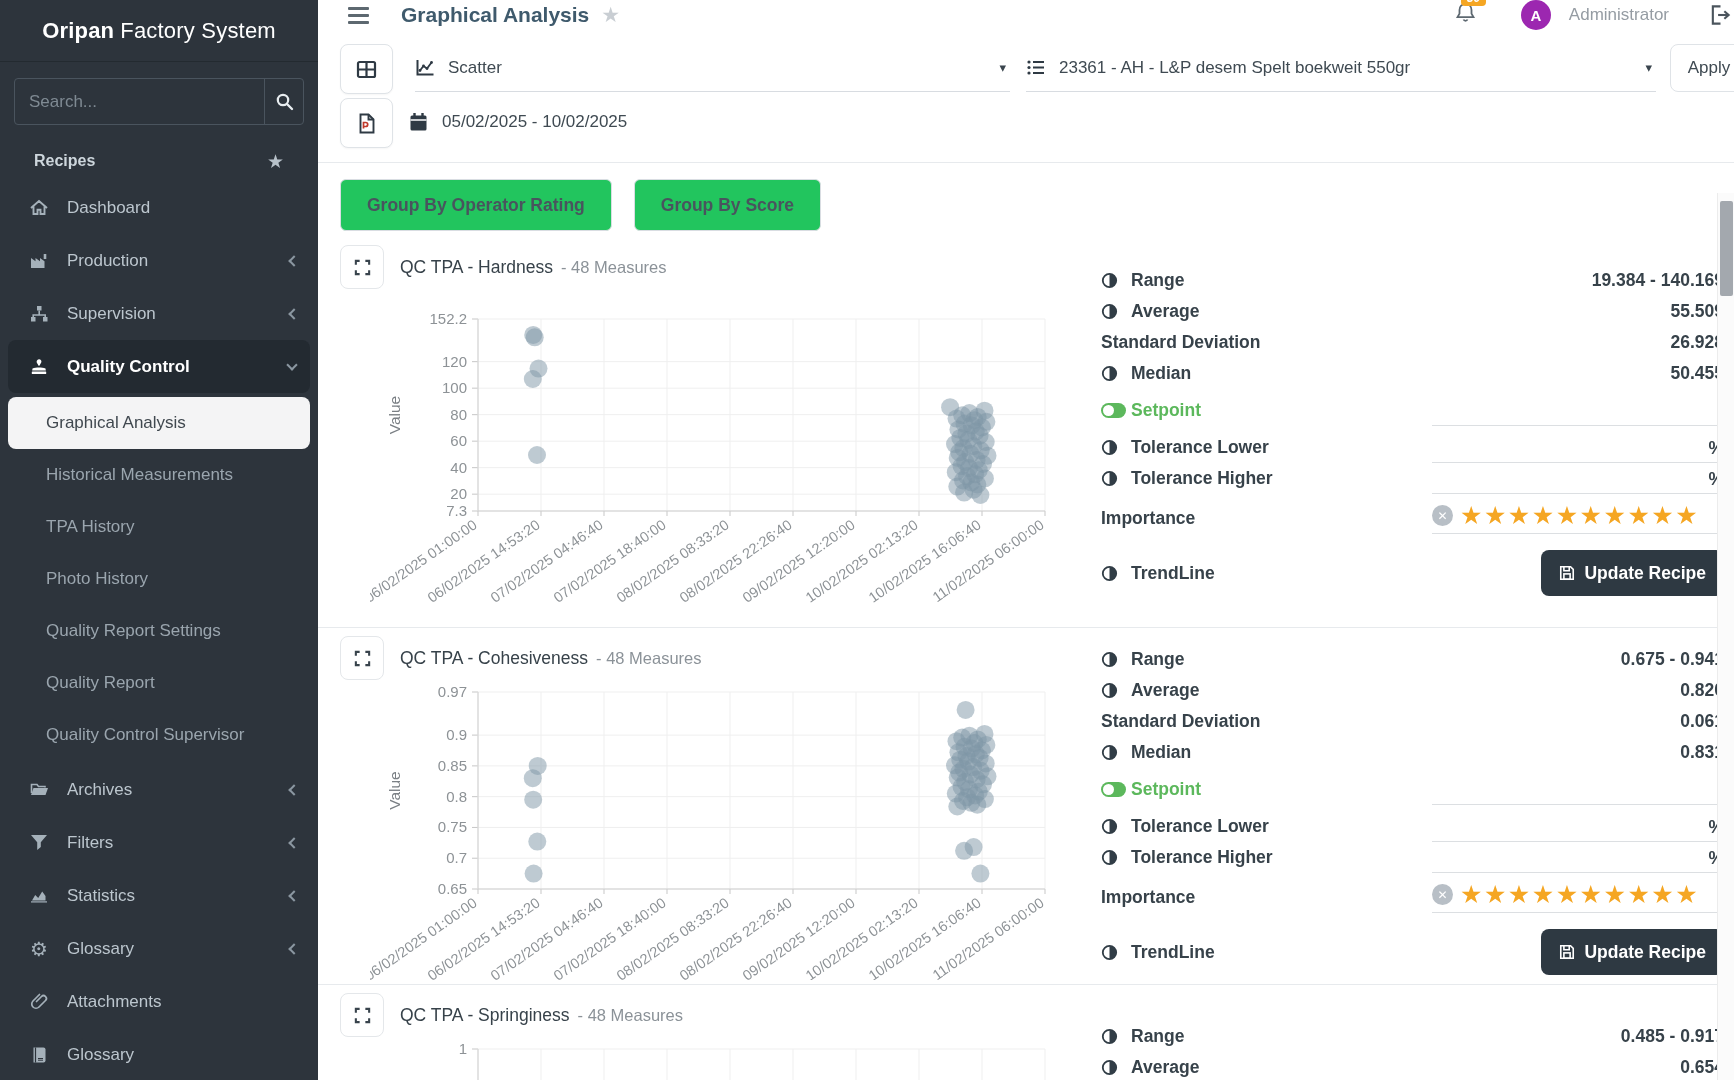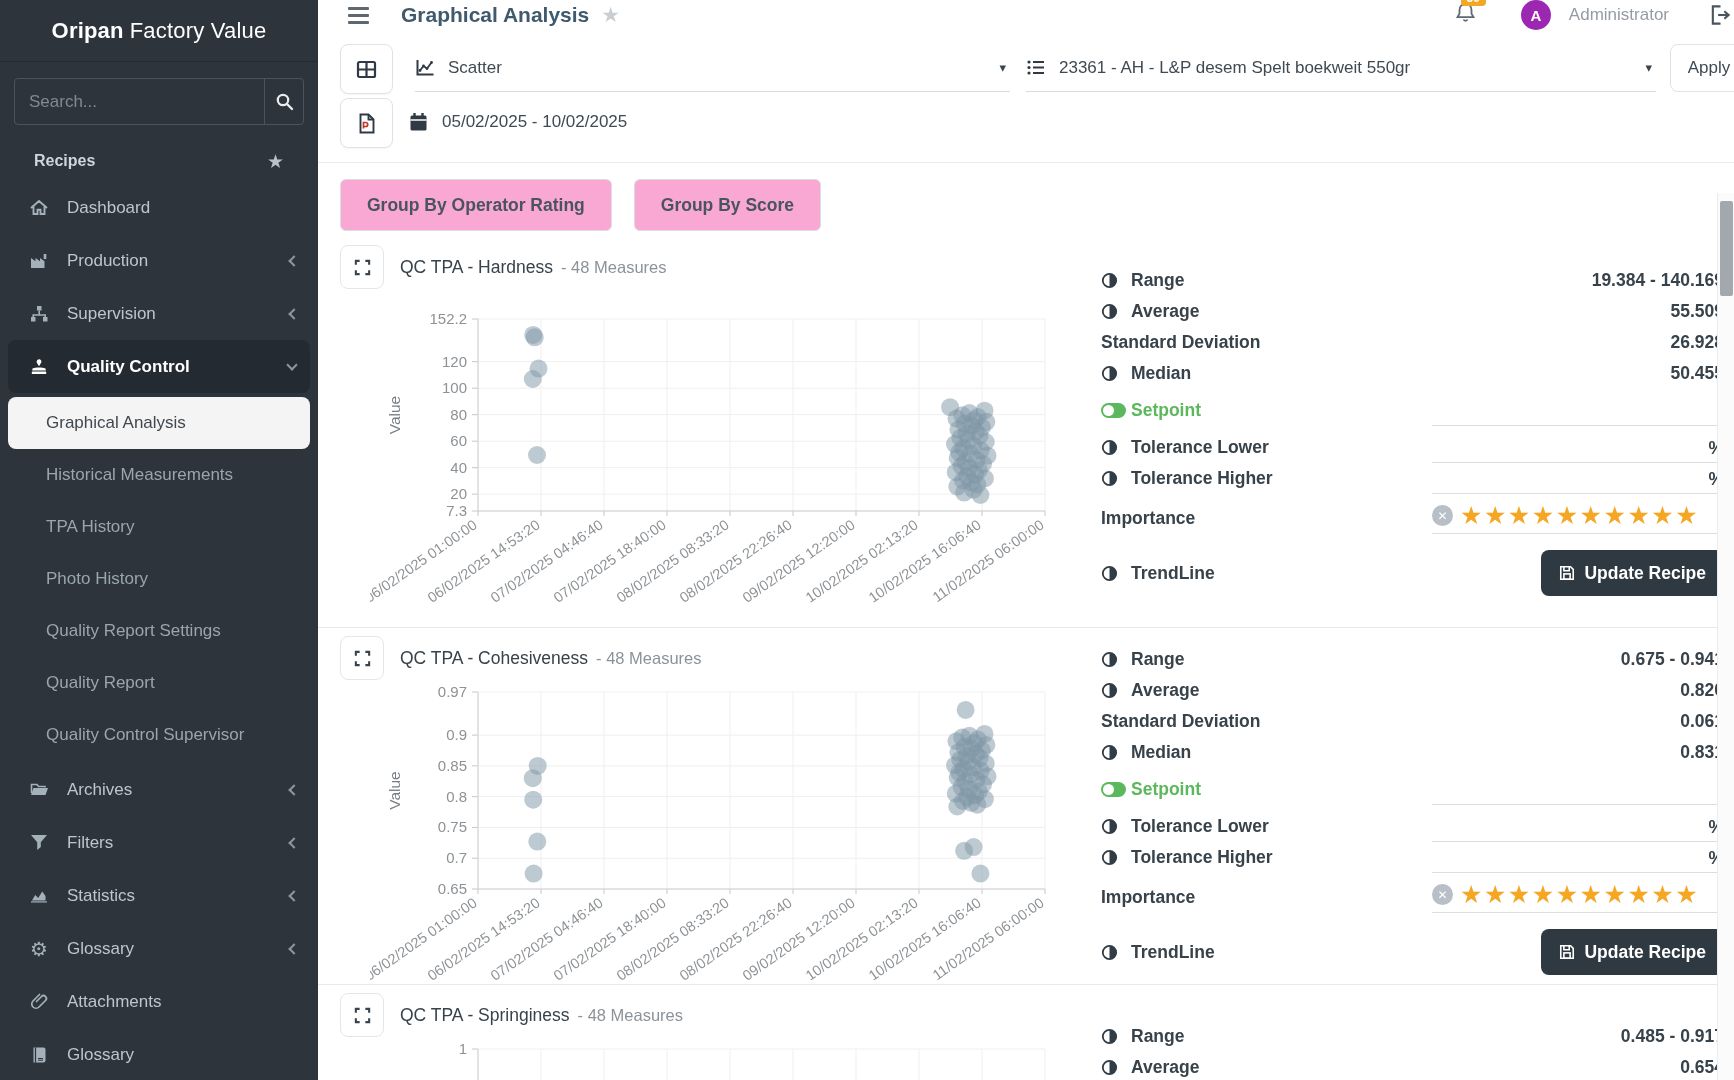--- a/index.html
+++ b/index.html
@@ -54,21 +54,21 @@
   .field .txt { font-size:17px; color:#3f4a52; }
   .field .ph { font-size:17px; color:#9aa3ab; }
   .field .caret { margin-left:auto; color:#3a454e; font-size:13px; padding-right:4px; }
   .date-field { display:flex; align-items:center; gap:14px; height:48px; margin-left:16px; }
   .date-field .txt { font-size:17px; color:#3f4a52; }
   .apply-btn { margin-left:14px; width:78px; height:48px; border:1px solid #dfe3e7; border-radius:8px; background:#fff; font-size:17px; color:#3f4a52; cursor:pointer; font-family:inherit; }
   .toolbar-div { border-bottom:1px solid #e7eaed; }
 
   
   .groupby { padding:16px 0 6px 22px; display:flex; gap:22px; }
-  .gb-btn { height:52px; padding:0 26px; border:1px solid #d9dde2; border-radius:6px; background:#f9a8d4; font-size:17.5px; color:#49545e; font-weight:600; cursor:pointer; font-family:inherit; }
+  .gb-btn { height:52px; padding:0 26px; border:1px solid #d9dde2; border-radius:6px; background:#22c55e; font-size:17.5px; color:#49545e; font-weight:600; cursor:pointer; font-family:inherit; }
 
   
   .section { position:relative; padding:8px 34px 0 22px; }
   .section + .section { border-top:1px solid #e7eaed; margin-top:4px; }
   .sec-head { display:flex; align-items:center; gap:16px; height:44px; }
   .expand-btn { width:44px; height:44px; border:1px solid #e4e7ea; border-radius:8px; background:#fff; display:flex; align-items:center; justify-content:center; cursor:pointer; }
   .sec-title { font-size:17.5px; font-weight:400; color:#37424a; }
   .sec-meas { font-size:16.5px; color:#8b9298; margin-left:6px; }
   svg.chart { display:block; margin-left:30px; }
 
@@ -92,21 +92,21 @@
   
   .vscroll { position:absolute; top:193px; right:0; bottom:0; width:17px; background:#fbfbfb; border-left:1px solid #ececec; }
   .vthumb { position:absolute; top:8px; left:2px; width:13px; height:95px; background:#a3a8ae; border-radius:2px; cursor:grab; }
 </style>
 </head>
 <body>
 
 <aside class="sidebar">
   <div class="brand">
     <span class="b">Oripan</span>
-    <span>Factory Value</span>
+    <span>Factory System</span>
   </div>
   <div class="search-wrap">
     <input placeholder="Search..." style="">
     <button class="search-btn">
       <svg width="19" height="19" viewBox="0 0 19 19">
           <circle cx="8" cy="8" r="5.2" fill="none" stroke="#e8edf0" stroke-width="2.2"></circle>
           <path d="M12 12 L17 17" stroke="#e8edf0" stroke-width="2.4" stroke-linecap="round"></path>
         </svg>
     </button>
   </div>

